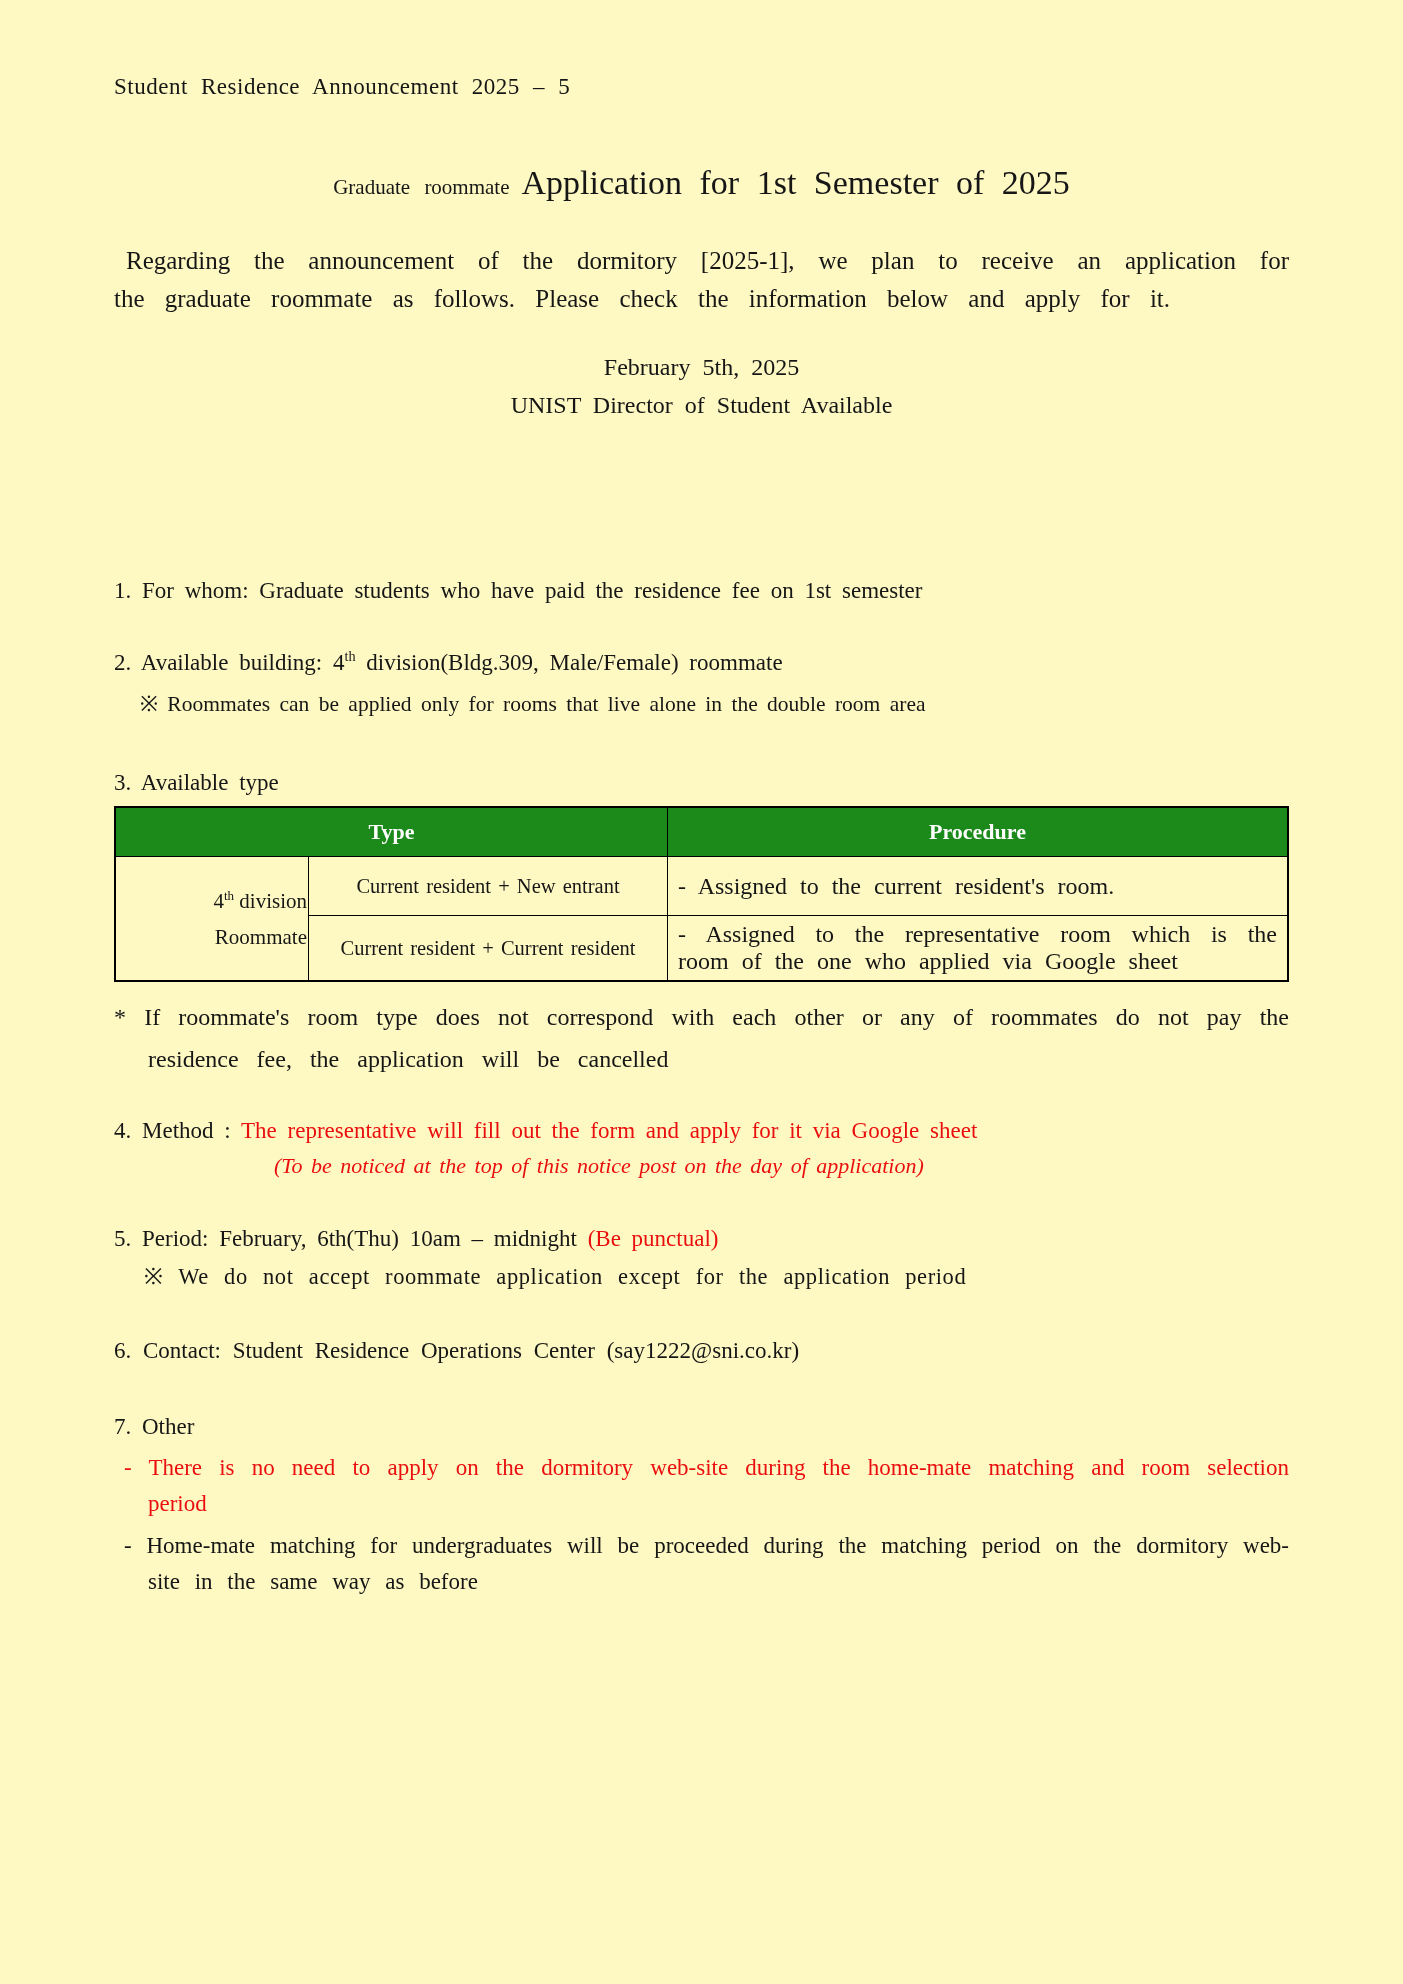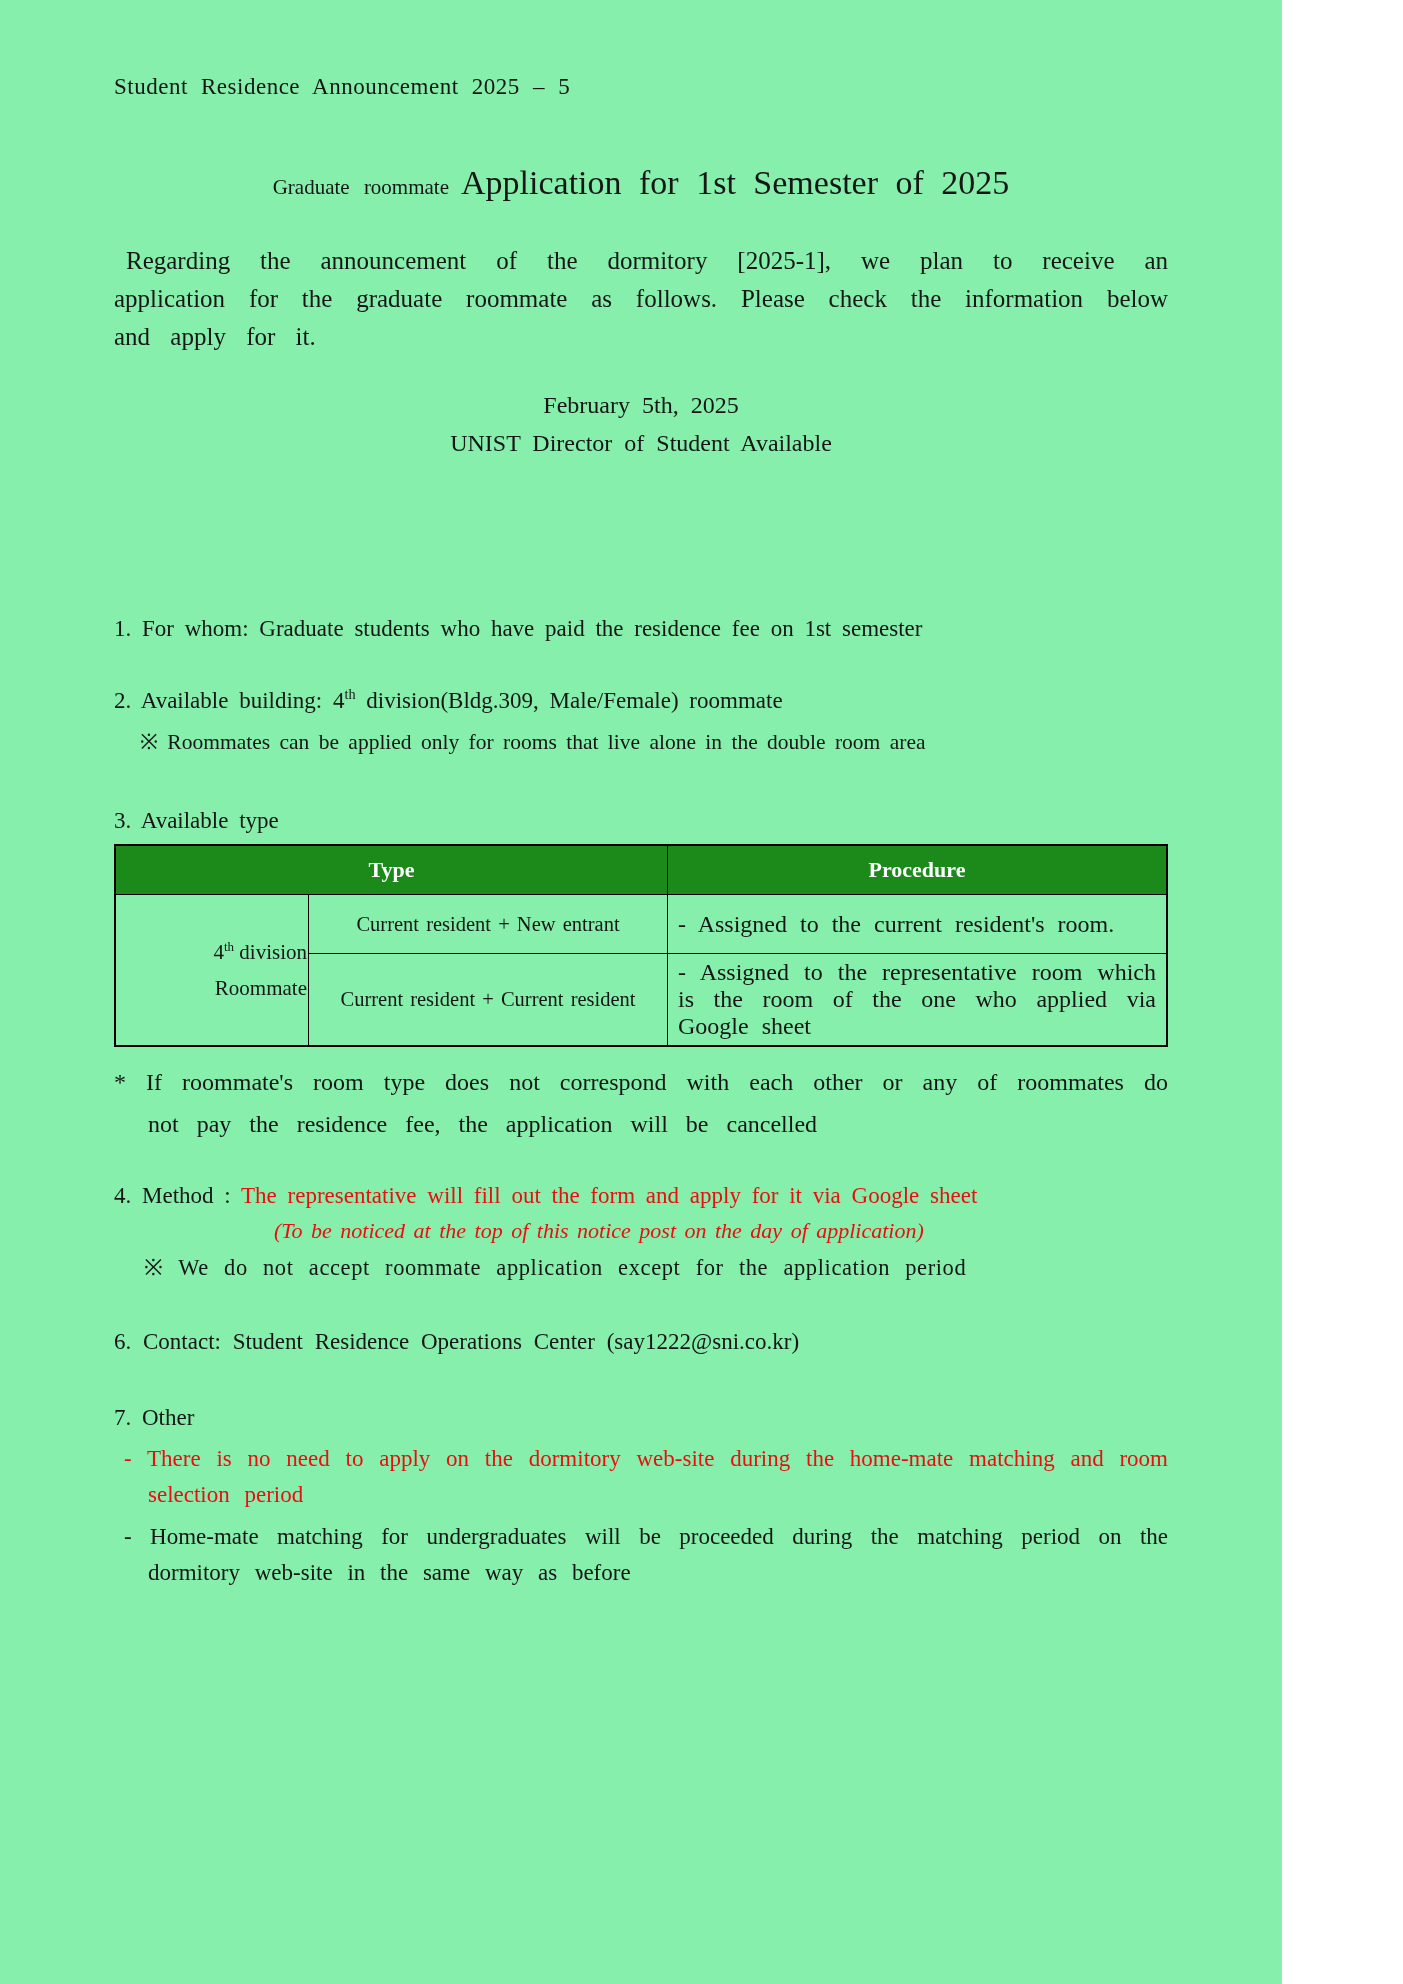--- a/index.html
+++ b/index.html
@@ -1,19 +1,19 @@
 <!DOCTYPE html>
 <html style="--green: #1b8a1b; --red: #ea0f0f;"><head>
 <meta charset="utf-8">
 <style>
   html,body{margin:0;padding:0;background:#ffffff;}
   .page{
     position:relative;
-    width:1282px;height:1984px;
-    background:#86efac;
+    width:1403px;height:1984px;
+    background:#fef9c3;
     box-sizing:border-box;
     padding:72px 114px 0 114px;
     font-family:"Liberation Serif","DejaVu Serif",serif;
     color:#161616;
     overflow:hidden;
   }
   .doc-header{
     font-size:23px;line-height:30px;word-spacing:7px;letter-spacing:.5px;
   }
   .title{
@@ -116,20 +116,21 @@
         <td class="proc-cell">- Assigned to the representative room which is the room of the one who applied via Google sheet</td>
       </tr>
     </tbody>
   </table>
 
   <div class="table-note">* If roommate's room type does not correspond with each other or any of roommates do not pay the residence fee, the application will be cancelled</div>
 
   <div class="sect s4"><span>4. Method : </span><span class="red">The representative will fill out the form and apply for it via Google sheet</span></div>
   <div class="red-italic-line">(To be noticed at the top of this notice post on the day of application)</div>
 
+  <div class="sect s5"><span>5. Period: February, 6th(Thu) 10am – midnight </span><span class="red">(Be punctual)</span></div>
   <div class="note s5-note">※ We do not accept roommate application except for the application period</div>
 
   <div class="sect s6">6. Contact: Student Residence Operations Center (say1222@sni.co.kr)</div>
 
   <div class="sect s7">7. Other</div>
   <div class="bullet red">- There is no need to apply on the dormitory web-site during the home-mate matching and room selection period</div>
   <div class="bullet second">- Home-mate matching for undergraduates will be proceeded during the matching period on the dormitory web-site in the same way as before</div>
 
 </div>
 

